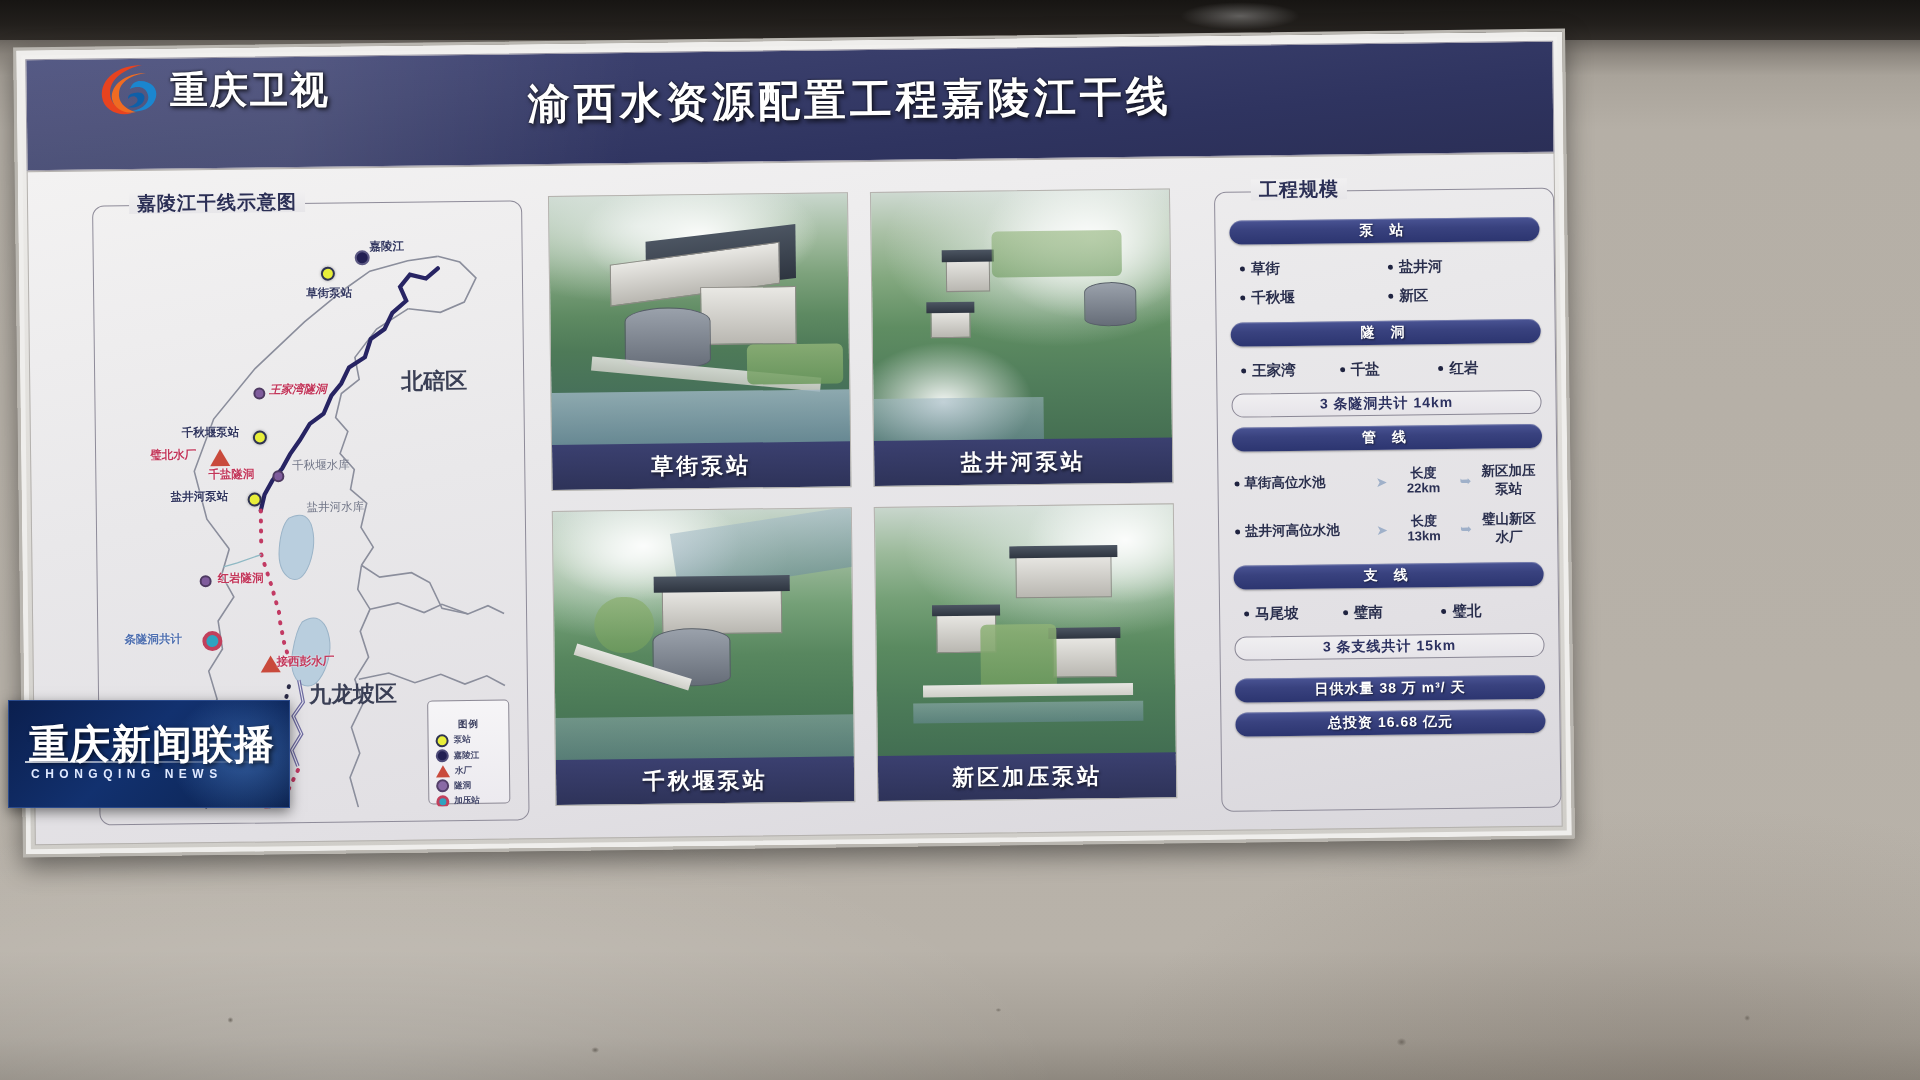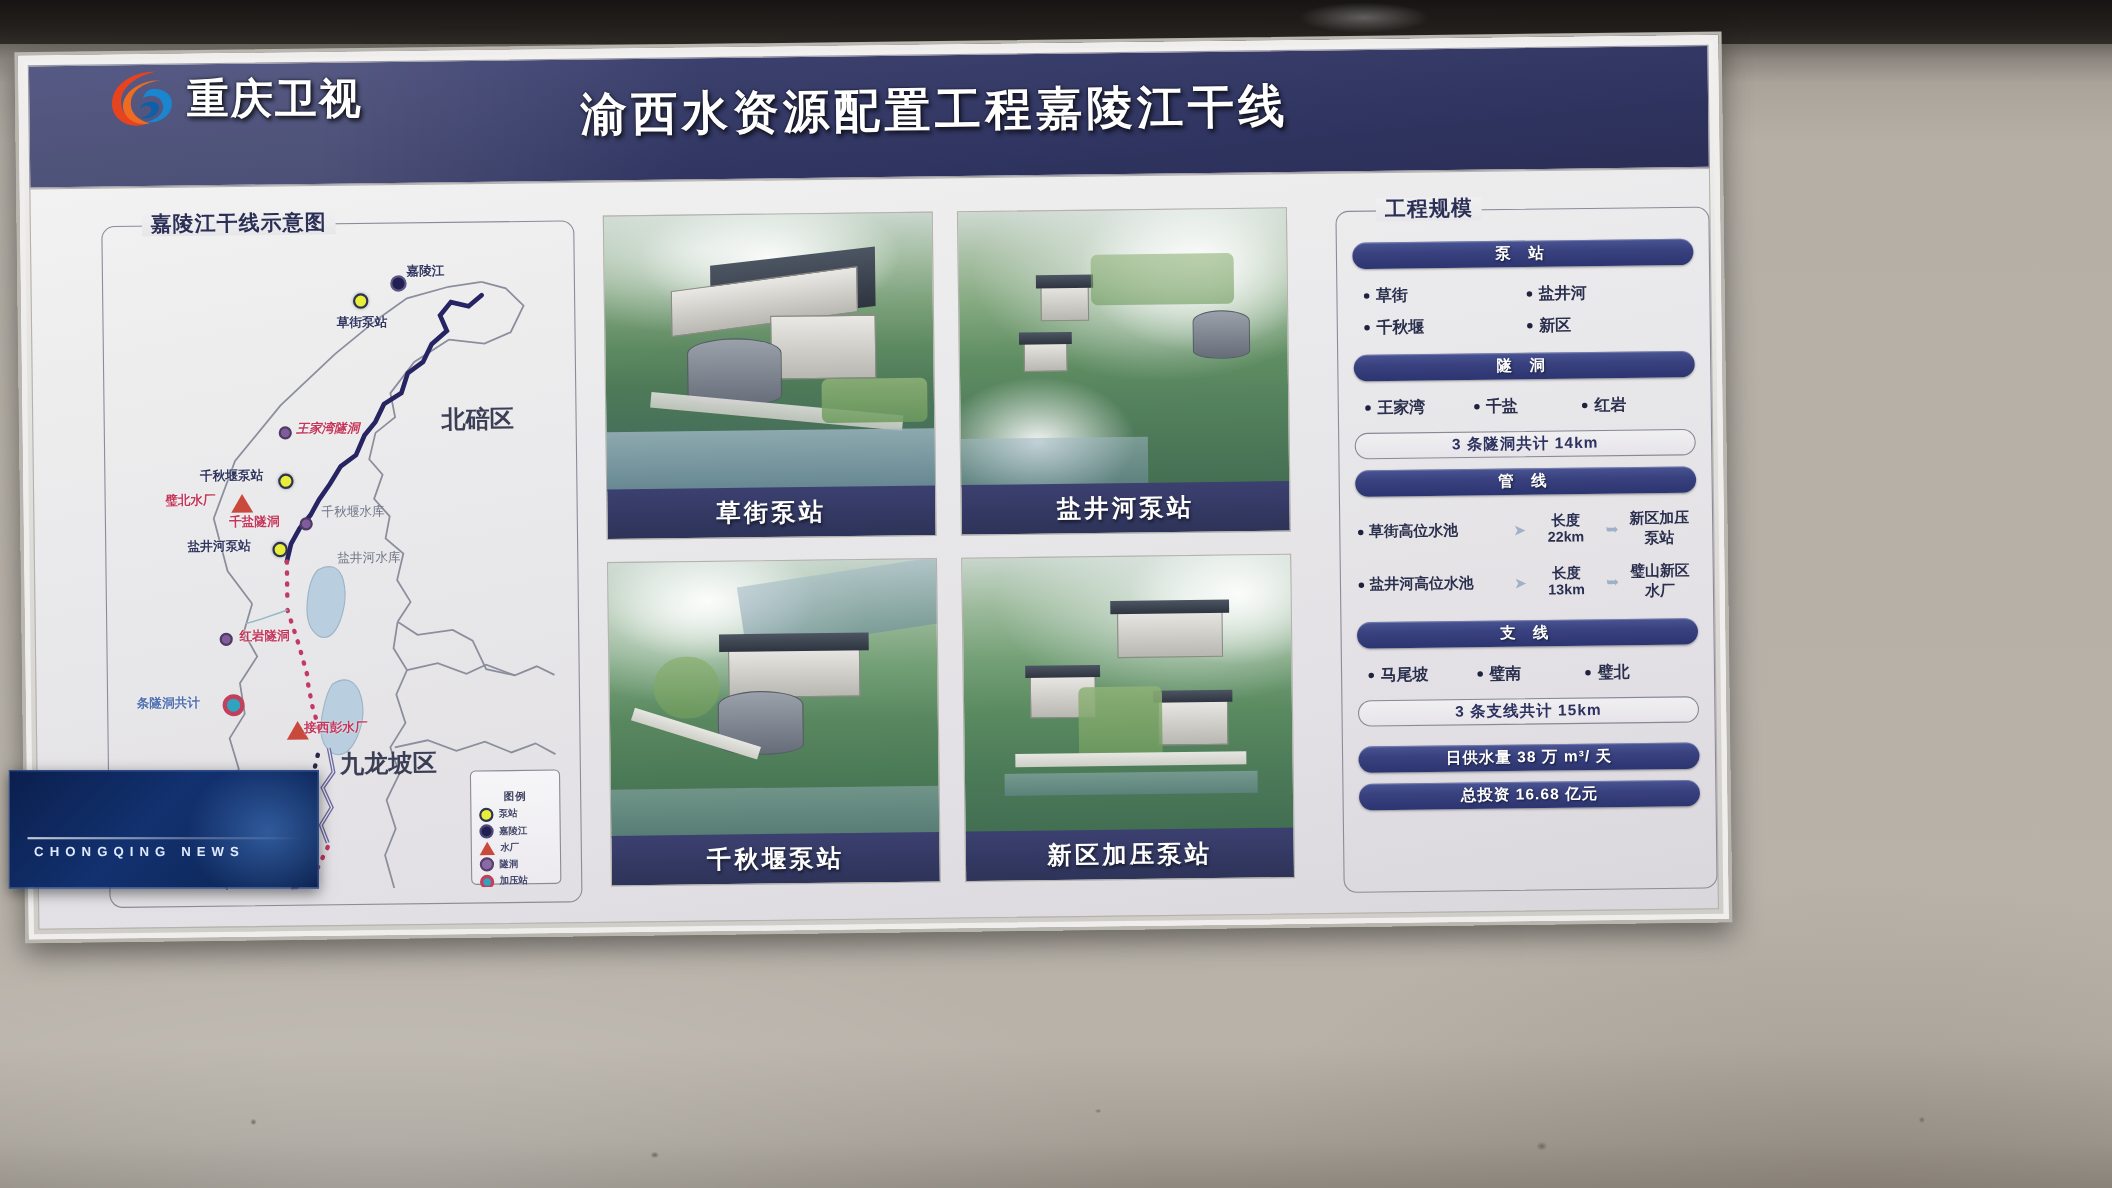--- a/index.html
+++ b/index.html
@@ -541,17 +541,18 @@
     <svg class="mark" viewBox="0 0 66 60">
       <path d="M46 6 C22 6 4 20 6 38 C8 52 24 58 36 54 C22 52 14 44 14 34 C14 20 28 10 46 6 Z" fill="#e8431f"></path>
       <path d="M50 14 C30 14 14 26 16 40 C18 50 30 56 40 53 C28 50 22 42 23 34 C24 22 36 16 50 14 Z" fill="#ef6b22"></path>
       <path d="M44 22 C56 22 62 30 60 38 C58 48 46 54 36 52 C48 50 54 42 52 36 C50 28 42 26 34 30 C36 24 40 22 44 22 Z" fill="#1b86cf"></path>
       <path d="M38 34 C46 32 50 36 48 41 C46 47 38 50 32 48 C40 46 43 42 41 39 C39 36 34 37 32 40 C32 36 34 35 38 34 Z" fill="#0e5fa8"></path>
     </svg>
     <div class="name">重庆卫视</div>
   </div>
 
   <div class="newsbug">
+    <div class="cn">重庆新闻联播</div>
     <div class="bar2"></div>
     <div class="en">CHONGQING NEWS</div>
   </div>
 
 </div>
 
 </body></html>

